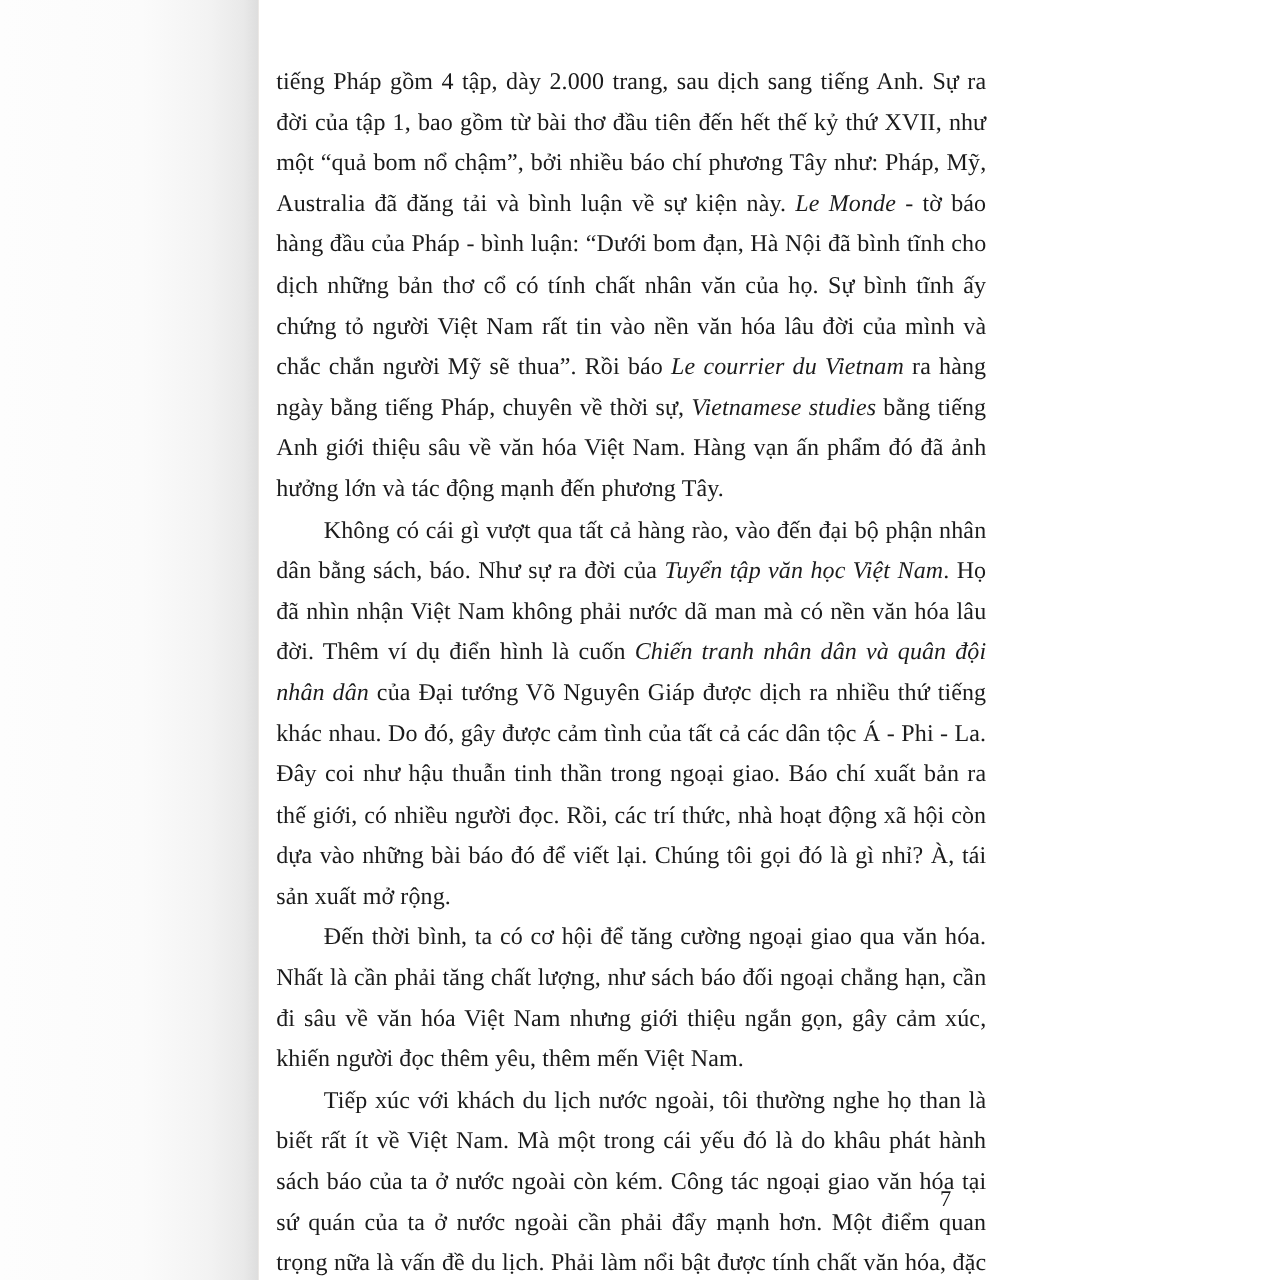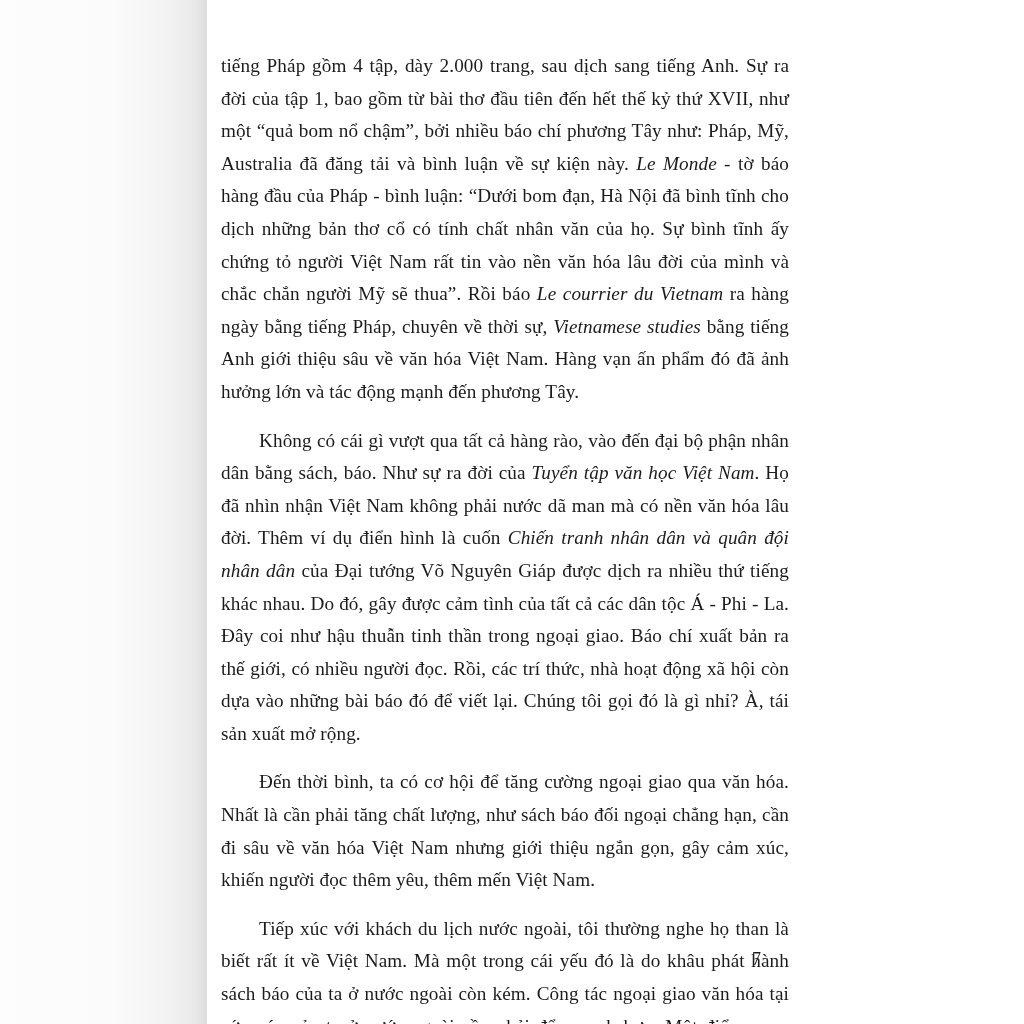--- a/index.html
+++ b/index.html
@@ -56,21 +56,21 @@
     line-height: 32.6px;
     color: #1b1b1b;
     text-align: justify;
     text-justify: inter-word;
     letter-spacing: 0.1px;
   }
   p.para.indent {
     text-indent: 38px;
   }
   p.para + p.para {
-    margin-top: 16px;
+    margin-top: 0;
   }
   i {
     font-style: italic;
   }
   .folio {
     position: absolute;
     left: 545px;
     top: 949px;
     font-size: 18px;
     color: #1b1b1b;

